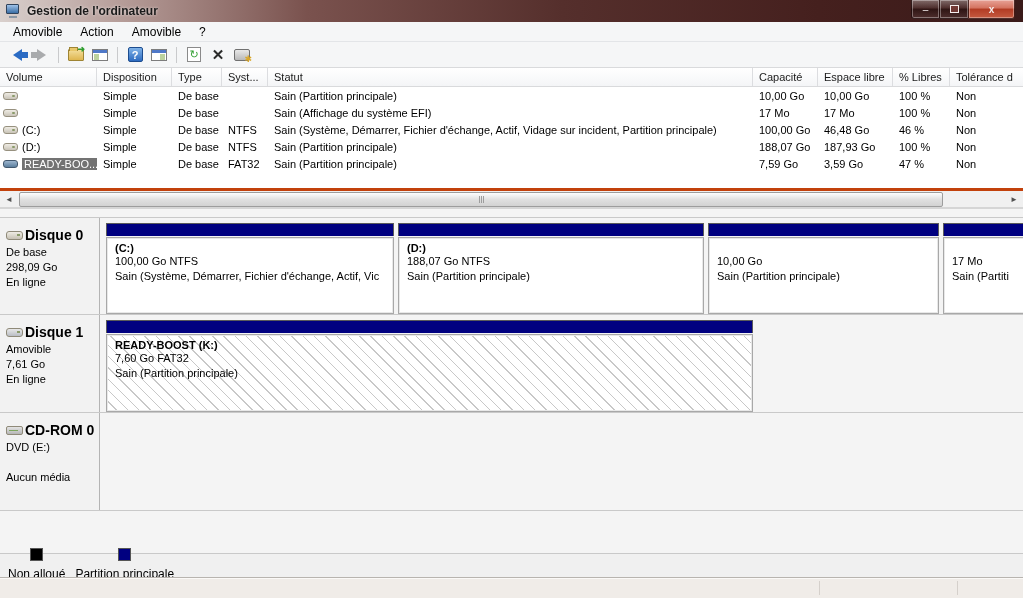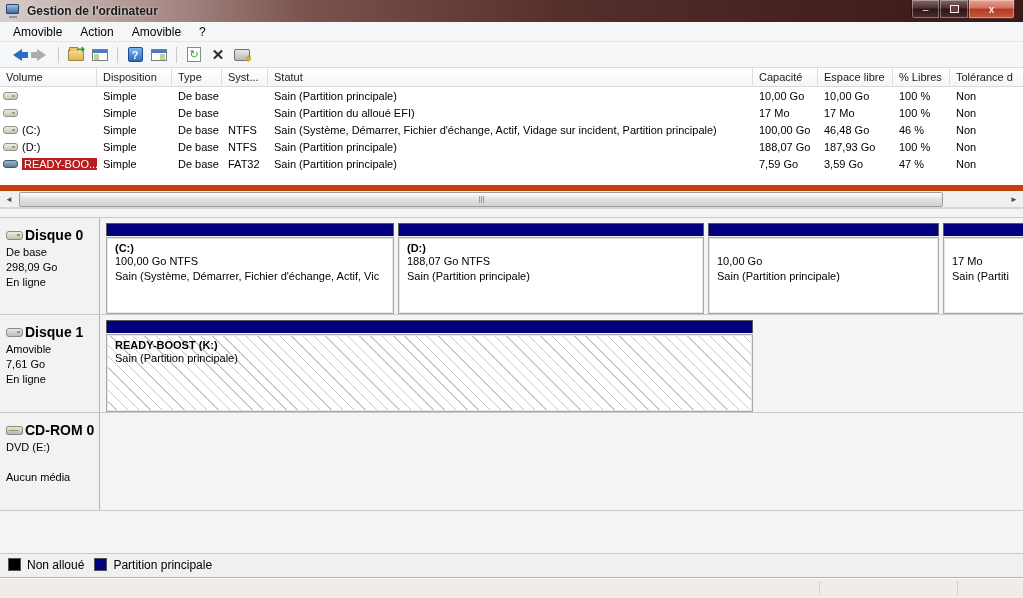--- a/index.html
+++ b/index.html
@@ -40,32 +40,32 @@
   .icon-window:before { content:""; position:absolute; top:0; left:0; right:0; height:3px; background:#4f78c8; }
   .icon-window.left-pane:after { content:""; position:absolute; top:4px; left:1px; width:5px; height:6px; background:#bcd29e; }
   .icon-window.right-pane:after { content:""; position:absolute; top:4px; right:1px; width:5px; height:6px; background:#bcd29e; }
   .icon-help { width:15px; height:15px; background:linear-gradient(#7fb2e8,#2d6bc0); border:1px solid #1c4c8f; border-radius:2px; color:#fff; font-weight:bold; font-size:11px; display:flex; align-items:center; justify-content:center; }
   .icon-refresh { width:14px; height:15px; border:1px solid #8a8a8a; background:#fff; color:#2f9e2f; font-size:11px; display:flex; align-items:center; justify-content:center; }
   .icon-delete { color:#2b2b2b; font-size:15px; font-weight:bold; line-height:1; }
   .icon-diskprop { width:16px; height:12px; background:linear-gradient(#e8e8e8,#b9b9b9); border:1px solid #707070; border-radius:2px; position:relative; }
   .icon-diskprop:after { content:"✱"; position:absolute; right:-3px; bottom:-4px; color:#d9a72a; font-size:9px; }
 
   
-  .volume-table { background:#fff; height:123px; overflow:hidden; border-bottom:6px solid #c2410c; }
+  .volume-table { background:#fff; height:123px; overflow:hidden; border-bottom:3px solid #c2410c; }
   .vt-header { display:flex; height:19px; background:linear-gradient(#ffffff,#f4f5f7); border-bottom:1px solid #d9dadc; }
   .vt-hcell { padding:3px 4px 0 6px; border-right:1px solid #dcdde0; font-size:11px; color:#1a1a1a; white-space:nowrap; overflow:hidden; }
   .vt-row { display:flex; height:17px; align-items:center; }
   .vt-cell { padding:0 4px 0 6px; white-space:nowrap; overflow:hidden; font-size:11px; }
   .c-vol{width:97px;} .c-disp{width:75px;} .c-type{width:50px;} .c-fs{width:46px;} .c-stat{width:485px;} .c-cap{width:65px;} .c-lib{width:75px;} .c-pct{width:57px;} .c-tol{width:73px;}
   .vol-cell { display:flex; align-items:center; gap:4px; padding-left:3px; }
   .drive-icon { width:15px; height:8px; border-radius:3px; background:linear-gradient(#efece4,#c9c4b8); border:1px solid #97917f; position:relative; flex:none; }
   .drive-icon:after { content:""; position:absolute; right:2px; top:2px; width:3px; height:2px; background:#8a9a6a; border-radius:1px; }
   .drive-icon.removable { background:linear-gradient(#9db6cf,#5c7f9e); border-color:#42586e; }
   .drive-icon.removable:after { display:none; }
-  .sel-label { background:#b91c1c; color:#fff; padding:0 2px; }
+  .sel-label { background:#737373; color:#fff; padding:0 2px; }
 
   
   .hscroll { height:18px; background:#f0f0f0; display:flex; align-items:center; border-bottom:2px solid #d5d5d5; position:relative; }
   .hs-arrow { width:18px; height:17px; display:flex; align-items:center; justify-content:center; color:#505050; font-size:8px; }
   .hs-thumb { height:15px; margin:0 1px; flex:0 0 924px; background:linear-gradient(#fdfdfd,#e0e0e0 50%,#d2d2d2); border:1px solid #9d9d9d; border-radius:2px; display:flex; align-items:center; justify-content:center; }
   .hs-grip { display:flex; gap:1px; }
   .hs-grip i { width:1px; height:7px; background:#9d9d9d; }
 
   
   .graph-area { background:#f4f4f4; height:357px; padding-top:8px; overflow:hidden; }
@@ -81,21 +81,21 @@
   .part-area { flex:1; padding:5px 0 0 6px; display:flex; gap:4px; overflow:hidden; }
   .partition { display:flex; flex-direction:column; flex:none; }
   .part-bar { height:13px; background:#000080; border:1px solid #5a5a5a; border-bottom:none; }
   .part-body { flex:1; margin-top:1px; background:#fff; border:1px solid #a8a8a8; box-shadow:inset 0 0 0 1px #e8e8e8; padding:4px 2px 0 8px; overflow:hidden; }
   .part-body.hatched { background-image:repeating-linear-gradient(45deg, #ffffff 0 7px, #c8c8c8 7px 8px); }
   .part-label { font-weight:bold; font-size:11px; white-space:nowrap; }
   .part-line { font-size:11px; line-height:15px; white-space:nowrap; }
 
   
   .legend { position:absolute; left:0; right:0; bottom:23px; height:22px; background:#f0f0f0; border-top:1px solid #c9c9c9; display:flex; align-items:center; padding-left:8px; gap:10px; }
-  .legend-item { display:flex; align-items:center; gap:6px; font-size:12px; }
+  .legend-item { display:flex; align-items:center; gap:6px; font-size:12px;flex-direction:column; }
   .legend-swatch { width:13px; height:13px; border:1px solid #555; }
 
   
   .statusbar { position:absolute; left:0; right:0; bottom:0; height:21px; background:#f0ece8; border-top:1px solid #b8b4af; box-shadow:inset 0 1px 0 #fbf9f7; }
   .sb-sep { position:absolute; top:3px; bottom:3px; width:1px; background:#d5d0cb; }
 </style>
 </head>
 <body>
 
 <div class="titlebar">
@@ -182,21 +182,21 @@
   </div>
 
   <div class="vt-row">
     <div class="vt-cell c-vol vol-cell">
         <span class="drive-icon"></span>
         <span></span>
       </div>
     <div class="vt-cell c-disp">Simple</div>
     <div class="vt-cell c-type">De base</div>
     <div class="vt-cell c-fs"></div>
-    <div class="vt-cell c-stat">Sain (Partition du alloué EFI)</div>
+    <div class="vt-cell c-stat">Sain (Affichage du système EFI)</div>
     <div class="vt-cell c-cap">17 Mo</div>
     <div class="vt-cell c-lib">17 Mo</div>
     <div class="vt-cell c-pct">100 %</div>
     <div class="vt-cell c-tol">Non</div>
   </div>
 
   <div class="vt-row">
     <div class="vt-cell c-vol vol-cell">
         <span class="drive-icon"></span>
         <span>(C:)</span>
@@ -314,20 +314,21 @@
         <div>Amovible</div>
         <div>7,61 Go</div>
         <div>En ligne</div>
       </div>
     </div>
     <div class="part-area">
       <div class="partition" style="width:647px;">
         <div class="part-bar"></div>
         <div class="part-body hatched">
           <div class="part-label">READY-BOOST  (K:)</div>
+          <div class="part-line">7,60 Go FAT32</div>
           <div class="part-line">Sain (Partition principale)</div>
         </div>
       </div>
     </div>
   </div>
 
   <div class="disk-row">
     <div class="disk-panel">
       <div class="disk-title">
           <span class="disk-glyph cd"></span>

